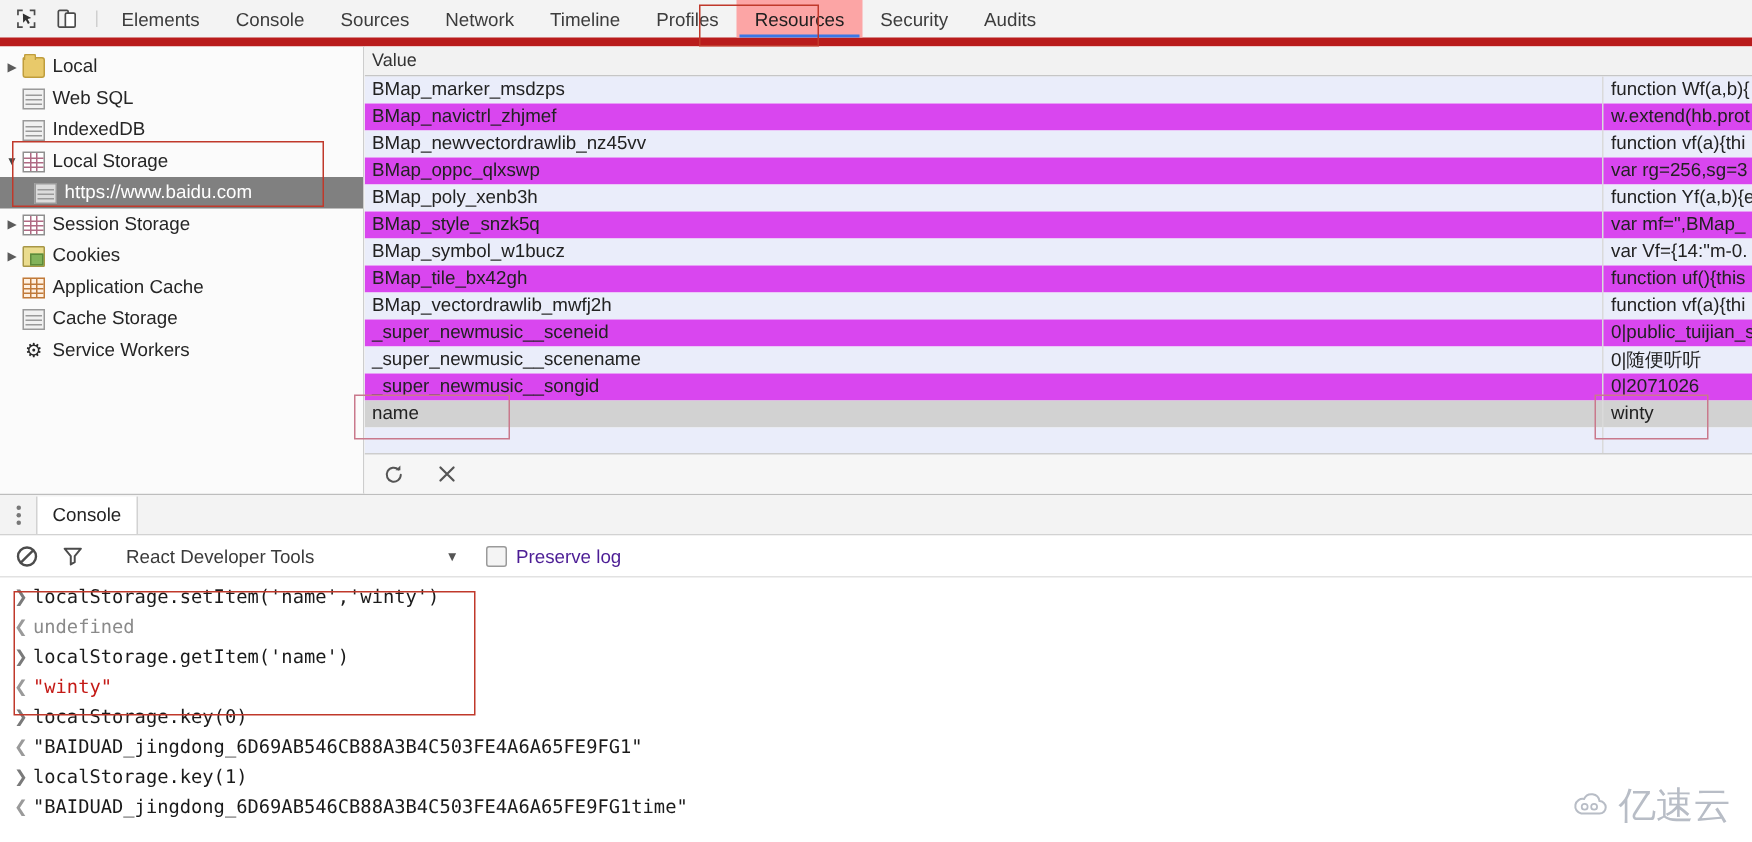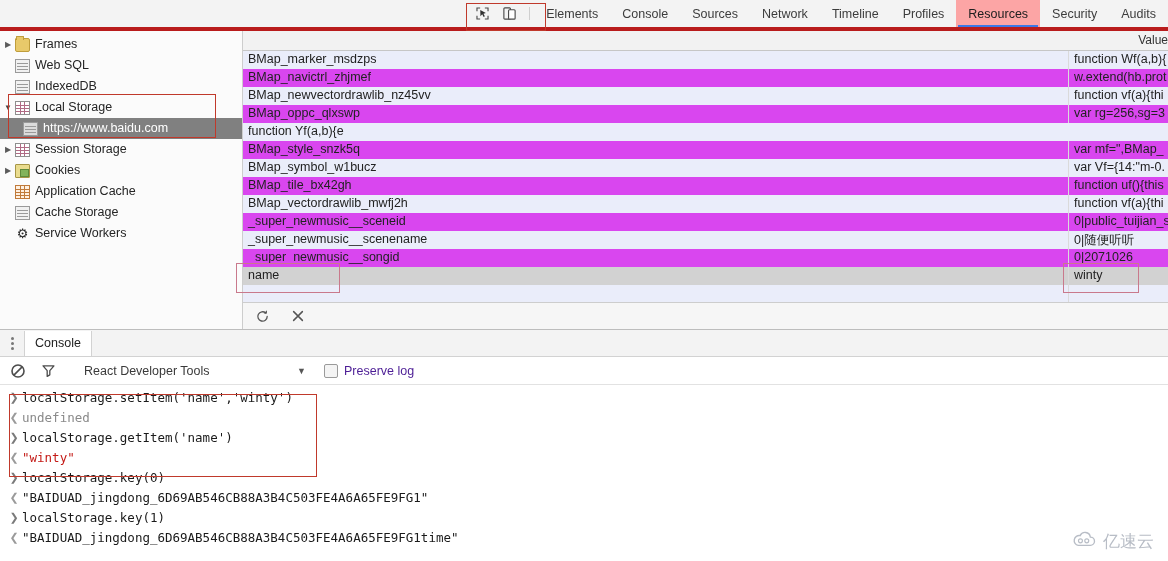--- a/index.html
+++ b/index.html
@@ -15,25 +15,24 @@
     color: #303030;
     overflow: hidden;
     position: relative;
   }
 
   
   .tabbar {
     height: 31px;
     box-sizing: border-box;
     background: #f3f3f3;
-    border-bottom: 4px solid #b91c1c;
+    border-bottom: 6px solid #b91c1c;
     display: flex;
     align-items: stretch;
     position: relative;
-    justify-content: flex-end;
   }
   .tb-icons {
     display: flex;
     align-items: center;
     padding: 0 6px 0 8px;
     gap: 8px;
   }
   .tb-icon {
     width: 19px;
     height: 19px;
@@ -216,21 +215,21 @@
     font-size: 12px;
     color: #333;
   }
   .thead .th {
     padding: 2px 0 0 5px;
     box-sizing: border-box;
     overflow: hidden;
     white-space: nowrap;
   }
   .th.key { width: 826px; flex: 0 0 826px; border-right: 1px solid #c6c6c6; }
-  .th.val { flex: 1 1 auto; text-align: right; }
+  .th.val { flex: 1 1 auto; }
   .trow {
     display: flex;
     height: 18px;
     font-size: 12.5px;
     color: #222;
     white-space: nowrap;
   }
   .trow.odd  { background: #d946ef; }
   .trow.even { background: #eaedfa; }
   .trow.selected { background: #d2d2d2; }
@@ -370,21 +369,21 @@
 
   
   .watermark {
     position: absolute;
     right: 14px;
     bottom: 8px;
     display: flex;
     align-items: center;
     gap: 5px;
     color: #b8bdc6;
-    font-size: 17px;
+    font-size: 25px;
     font-family: "DejaVu Sans", sans-serif;
     z-index: 40;
   }
 </style>
 </head>
 <body>
 
 <div class="tabbar">
   <div class="tb-icons">
     <div class="tb-icon">
@@ -437,21 +436,21 @@
 
 <div class="main">
 
   <div class="sidebar">
 
     <div class="tree-row">
       <span class="twisty">▶</span>
       <span class="tree-ico">
           <i class="g g-folder"></i>
         </span>
-      <span class="tree-label">Frames</span>
+      <span class="tree-label">Local</span>
     </div>
 
     <div class="tree-row">
       <span class="twisty"></span>
       <span class="tree-ico">
           <i class="g g-db"></i>
         </span>
       <span class="tree-label">Web SQL</span>
     </div>
 
@@ -536,20 +535,21 @@
       </div>
       <div class="trow even">
         <div class="cell key">BMap_newvectordrawlib_nz45vv</div>
         <div class="cell val">function vf(a){thi</div>
       </div>
       <div class="trow odd">
         <div class="cell key">BMap_oppc_qlxswp</div>
         <div class="cell val">var rg=256,sg=3</div>
       </div>
       <div class="trow even">
+        <div class="cell key">BMap_poly_xenb3h</div>
         <div class="cell val">function Yf(a,b){e</div>
       </div>
       <div class="trow odd">
         <div class="cell key">BMap_style_snzk5q</div>
         <div class="cell val">var mf=",BMap_</div>
       </div>
       <div class="trow even">
         <div class="cell key">BMap_symbol_w1bucz</div>
         <div class="cell val">var Vf={14:"m-0.</div>
       </div>

